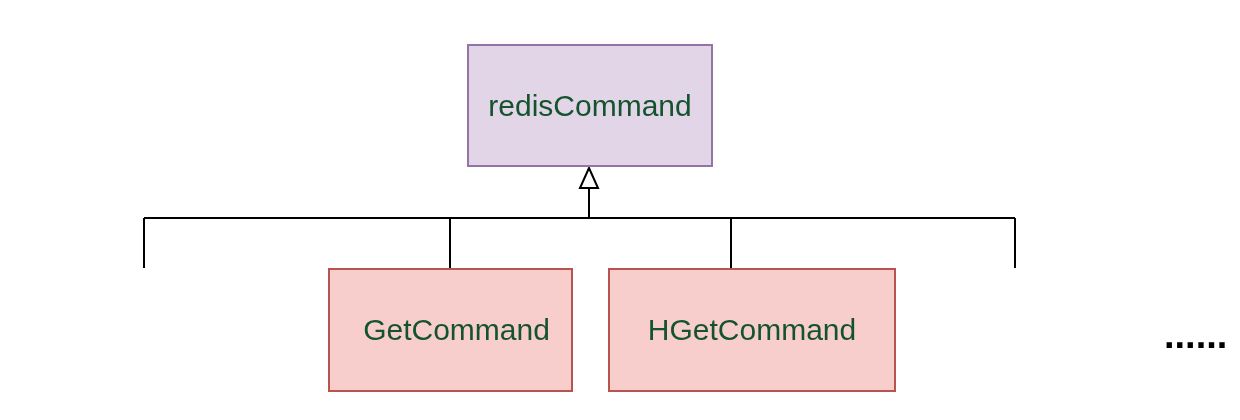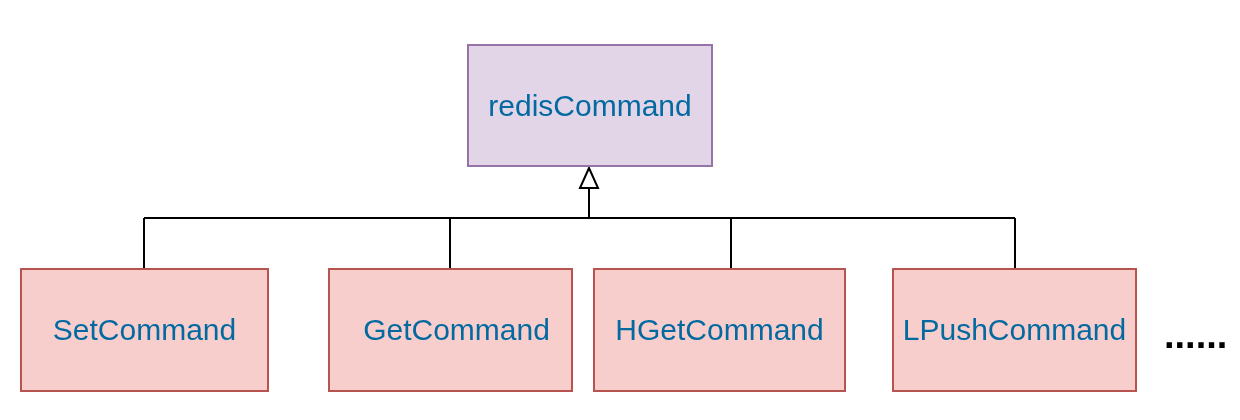--- a/index.html
+++ b/index.html
@@ -22,41 +22,41 @@
     width: 1240px;
     height: 420px;
   }
   .node {
     position: absolute;
     display: flex;
     align-items: center;
     justify-content: center;
     box-sizing: border-box;
     font-size: 30px;
-    color: #0369a1;
+    color: #14532d;
     text-align: left;
     white-space: nowrap;
   }
   .node.parent {
     left: 467px;
     top: 44px;
     width: 246px;
     height: 123px;
     background: #e1d5e7;
     border: 2px solid #9673a6;
   }
   .node.child {
     top: 268px;
     height: 124px;
     background: #f8cecc;
     border: 2px solid #b85450;
   }
   .node.c0 { left: 20px;  width: 249px; }
   .node.c1 { left: 328px; width: 245px; padding-left: 12px; }
-  .node.c2 { left: 593px; width: 253px; }
+  .node.c2 { left: 608px; width: 288px; }
   .node.c3 { left: 892px; width: 245px; }
   .ellipsis {
     position: absolute;
     left: 1164px;
     top: 300px;
     height: 54px;
     display: flex;
     align-items: flex-end;
     font-size: 38px;
     font-weight: bold;
@@ -81,31 +81,25 @@
 
     <path d="M589 218 L589 188" stroke="#000000" stroke-width="2" fill="none"></path>
 
     <polygon points="589,168 580,188 598,188" fill="#ffffff" stroke="#000000" stroke-width="2"></polygon>
   </svg>
 
   <div class="node parent">
     <span>redisCommand</span>
   </div>
 
-  <div class="node child c0">
-    <span>SetCommand</span>
-  </div>
 
   <div class="node child c1">
     <span>GetCommand</span>
   </div>
 
   <div class="node child c2">
     <span>HGetCommand</span>
   </div>
 
-  <div class="node child c3">
-    <span>LPushCommand</span>
-  </div>
 
   <div class="ellipsis">......</div>
 
 </div>
 
 </body></html>

